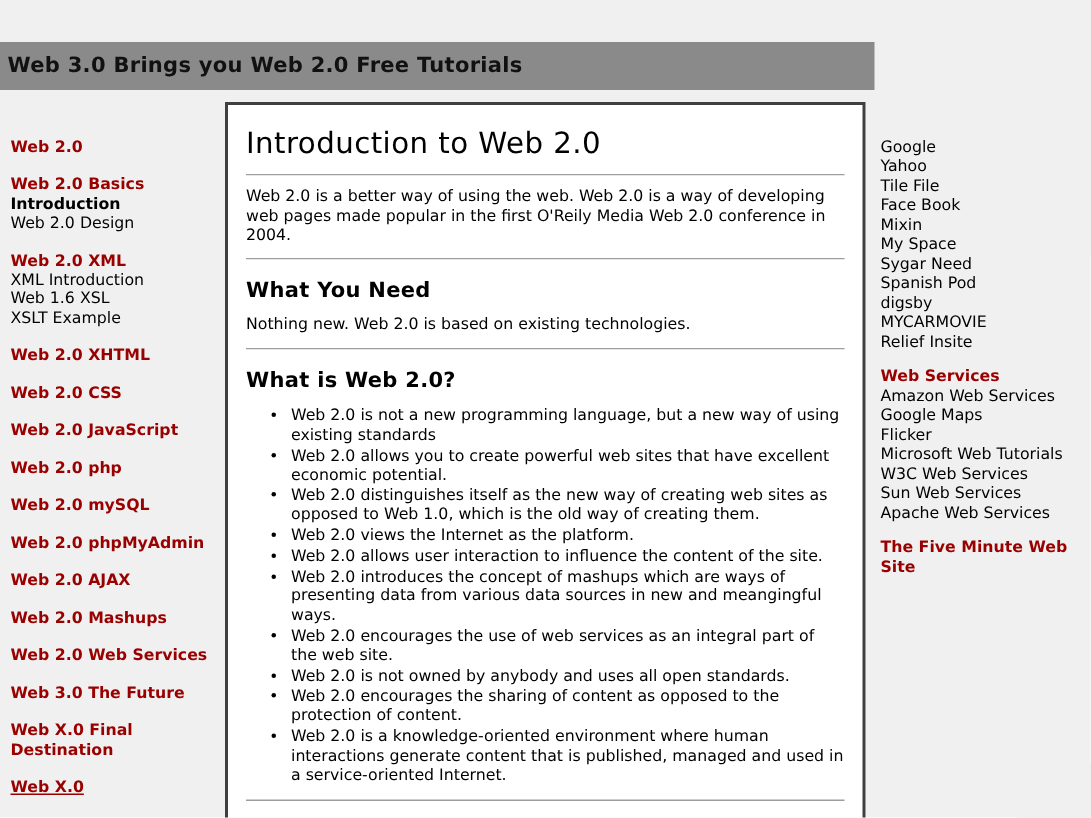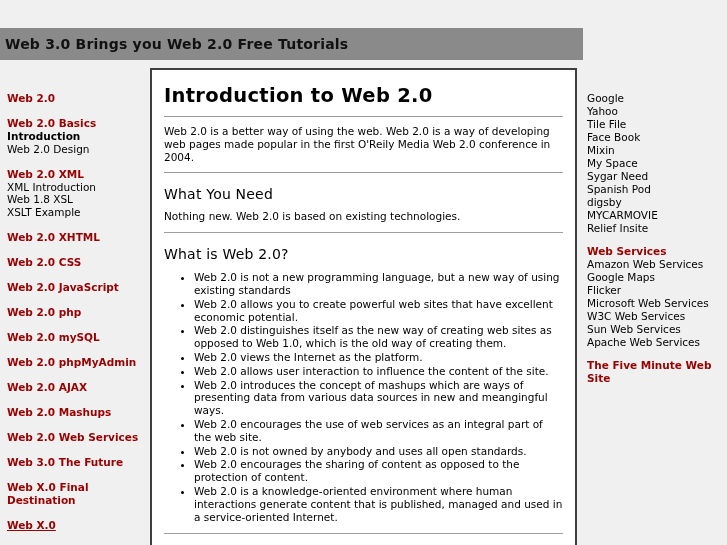--- a/index.html
+++ b/index.html
@@ -36,25 +36,25 @@
     display:block; color:#000; line-height:12.8px; text-decoration:none; cursor:pointer;
   }
   .nav-link.current { font-weight:bold; }
   
   .content-box {
     position:absolute; top:68px; left:150px; width:427px; height:620px;
     background:#fff; border:2px solid #3f3f3f;
     padding:4px 12px 0 12px;
   }
   .content-box h1 {
-    font-size:19.5px; font-weight:bold; letter-spacing:0.3px;
+    font-size:19.5px; font-weight:normal; letter-spacing:0.3px;
     margin:10px 0 9px 0;
   }
   .content-box h2 {
-    font-size:14px; font-weight:normal; letter-spacing:0.2px;
+    font-size:14px; font-weight:bold; letter-spacing:0.2px;
     margin:12px 0 8px 0;
   }
   .content-box p {
     font-size:10.5px; line-height:12.8px; margin:7px 0 9px 0;
   }
   .content-box hr {
     border:none; border-top:1px solid #9d9d9d; border-bottom:1px solid #fff;
     height:0; margin:6px 0;
   }
   .content-box ul {
@@ -83,21 +83,21 @@
     <a class="nav-heading">Web 2.0</a>
   </div>
   <div class="nav-group">
     <a class="nav-heading">Web 2.0 Basics</a>
     <a class="nav-link current">Introduction</a>
     <a class="nav-link">Web 2.0 Design</a>
   </div>
   <div class="nav-group">
     <a class="nav-heading">Web 2.0 XML</a>
     <a class="nav-link">XML Introduction</a>
-    <a class="nav-link">Web 1.8 XSL</a>
+    <a class="nav-link">Web 1.6 XSL</a>
     <a class="nav-link">XSLT Example</a>
   </div>
   <div class="nav-group">
     <a class="nav-heading">Web 2.0 XHTML</a>
   </div>
   <div class="nav-group">
     <a class="nav-heading">Web 2.0 CSS</a>
   </div>
   <div class="nav-group">
     <a class="nav-heading">Web 2.0 JavaScript</a>
@@ -168,21 +168,21 @@
     <a class="nav-link">Spanish Pod</a>
     <a class="nav-link">digsby</a>
     <a class="nav-link">MYCARMOVIE</a>
     <a class="nav-link">Relief Insite</a>
   </div>
   <div class="nav-group">
     <span class="nav-heading">Web Services</span>
     <a class="nav-link">Amazon Web Services</a>
     <a class="nav-link">Google Maps</a>
     <a class="nav-link">Flicker</a>
-    <a class="nav-link">Microsoft Web Services</a>
+    <a class="nav-link">Microsoft Web Tutorials</a>
     <a class="nav-link">W3C Web Services</a>
     <a class="nav-link">Sun Web Services</a>
     <a class="nav-link">Apache Web Services</a>
   </div>
   <div class="nav-group">
     <a class="nav-heading">The Five Minute Web Site</a>
   </div>
 </div>
 
 </body></html>

